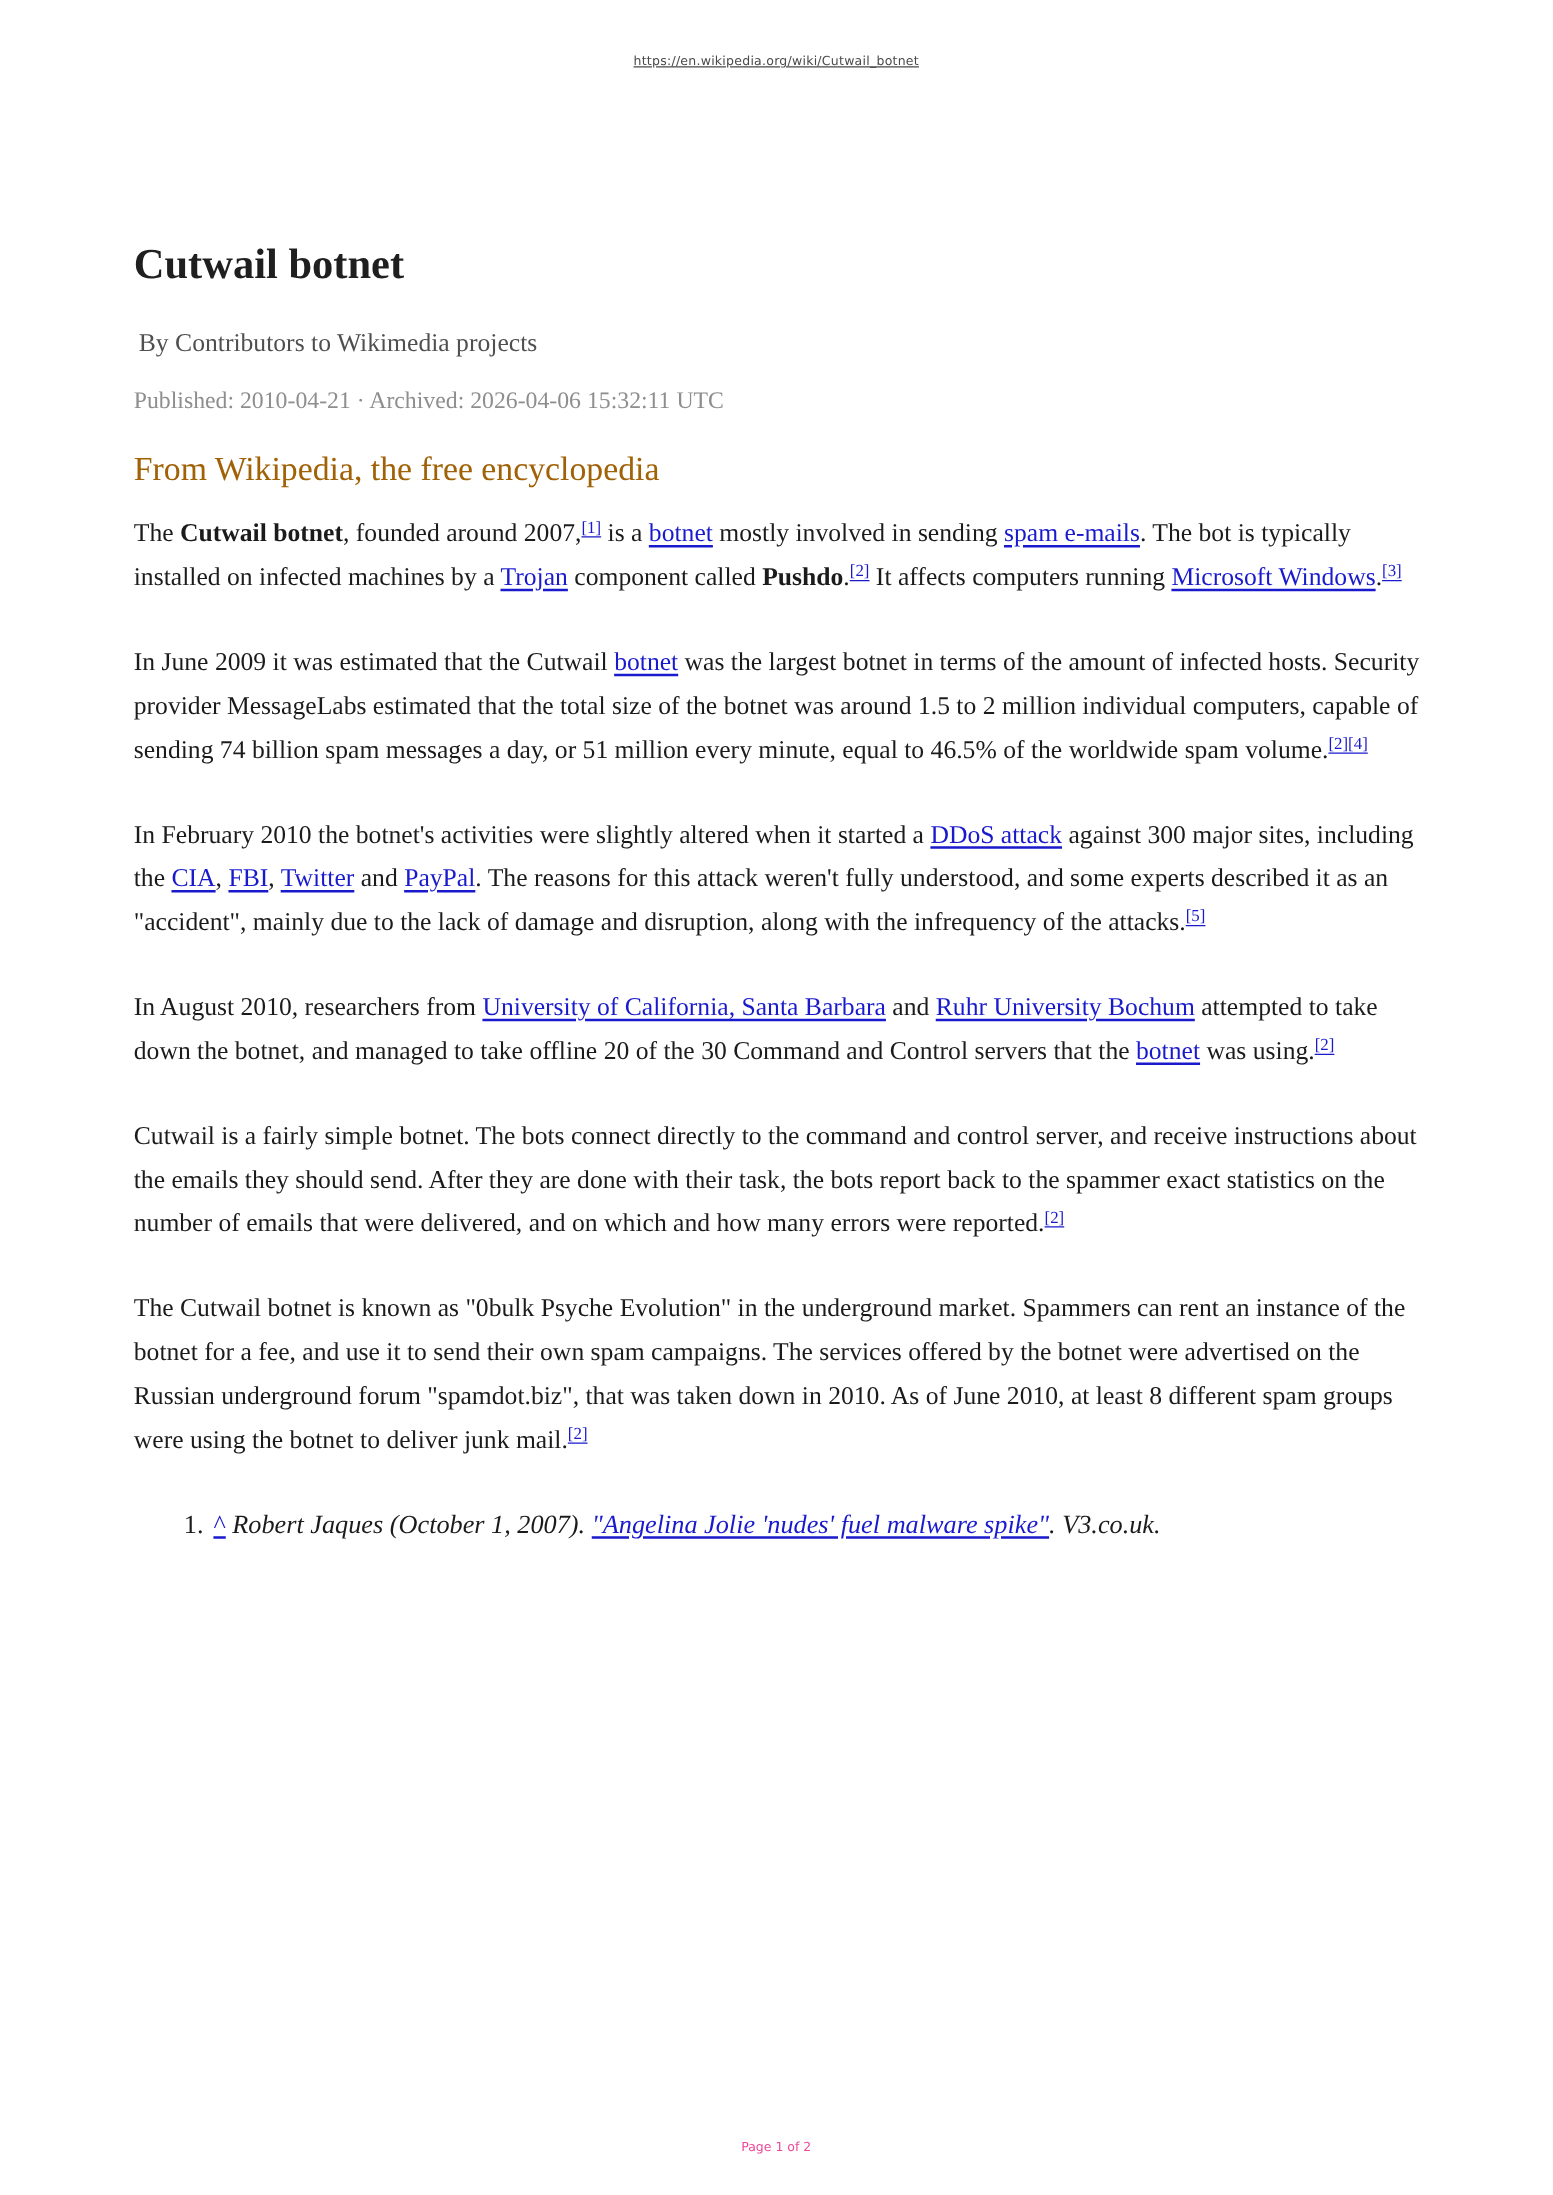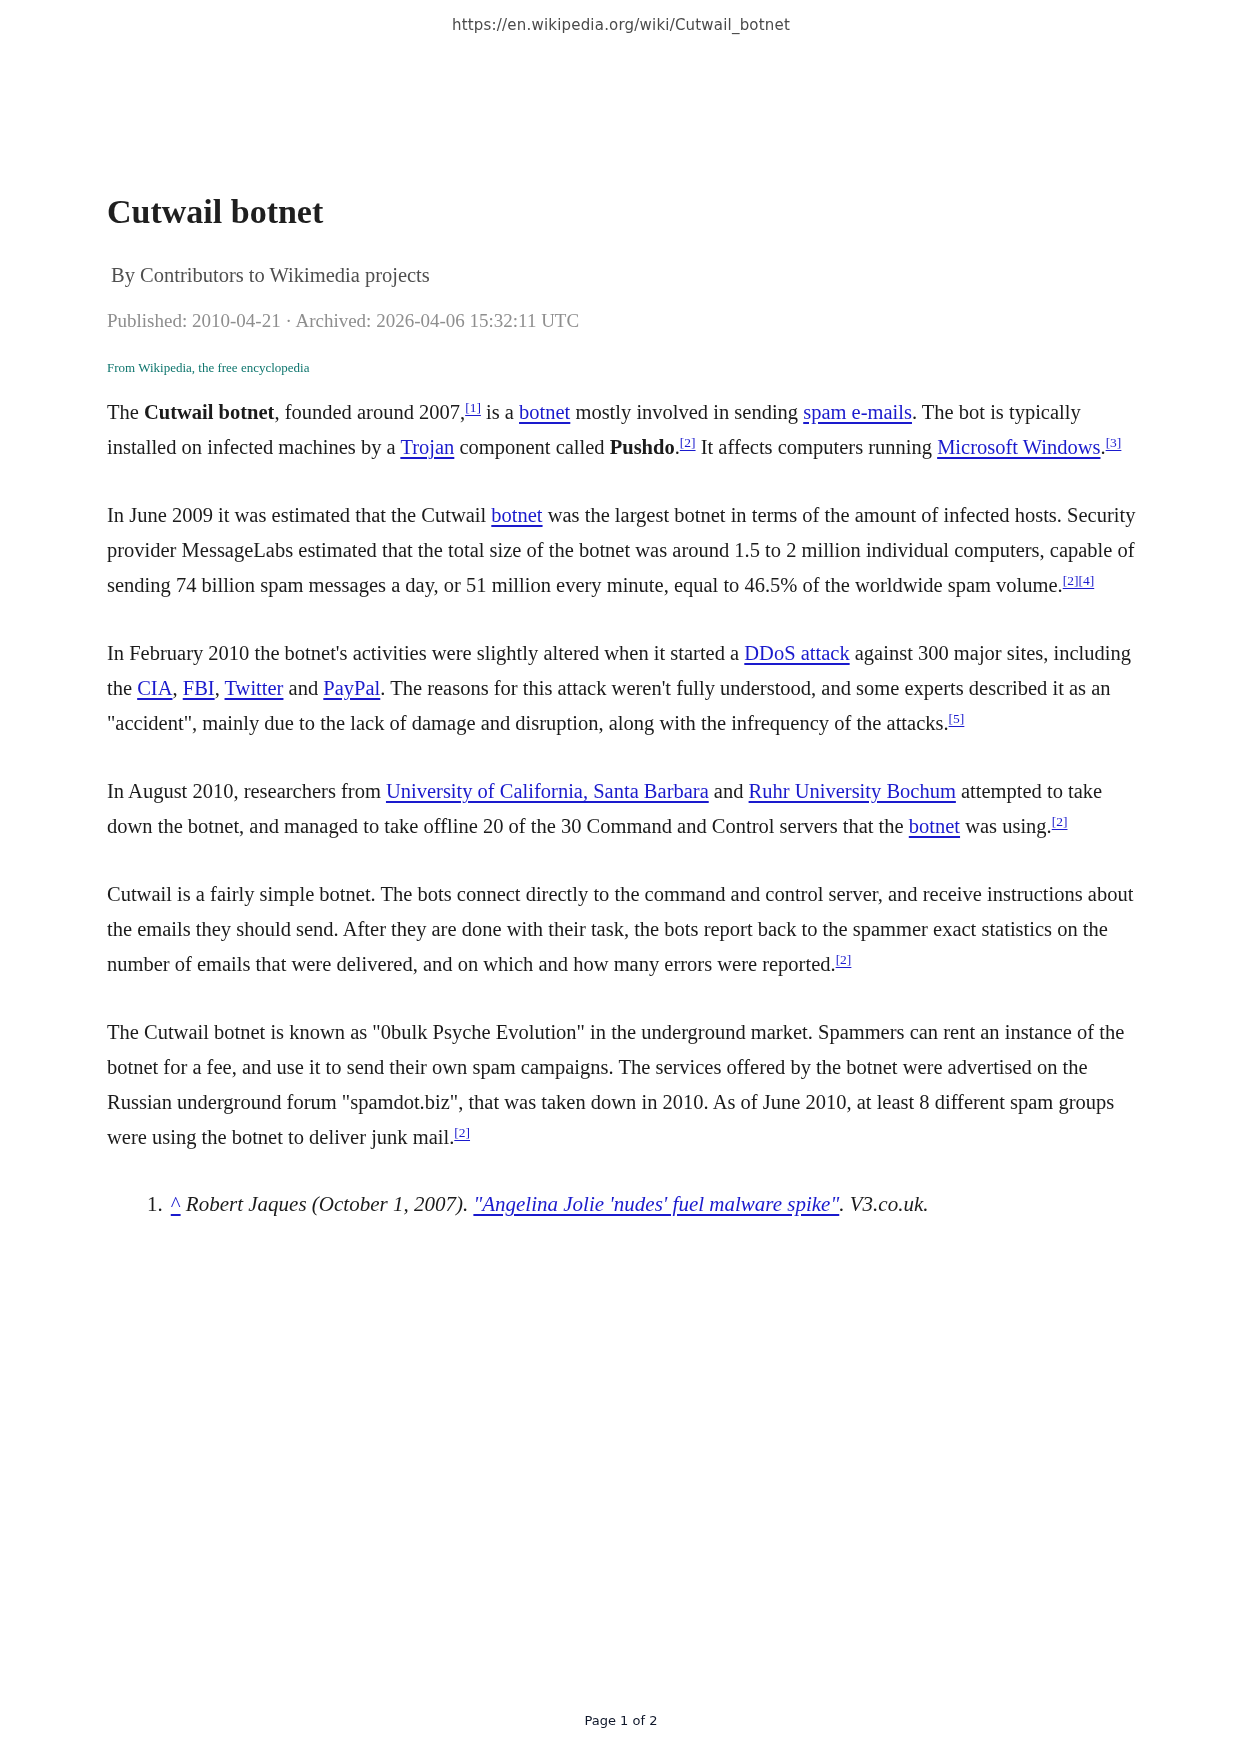--- a/index.html
+++ b/index.html
@@ -12,26 +12,27 @@
   html,body{margin:0;padding:0;}
   body{
     width:1242px;height:1756px;
     background:#ffffff;
     font-family:"Liberation Serif","DejaVu Serif",serif;
     color:var(--text-color);
     position:relative;
     overflow:hidden;
   }
   .url-header{
-    position:absolute;top:16px;left:0;right:0;
+    position:absolute;top:44px;left:0;right:0;
     text-align:center;
     font-family:"DejaVu Sans","Liberation Sans",sans-serif;
-    font-size:15px;
+    font-size:10px;
     color:#4a4a4a;
     letter-spacing:0.2px;
+    text-decoration:underline;
   }
   main{
     position:absolute;
     left:107px;top:192px;
     width:1032px;
   }
   h1.title{
     font-size:34px;
     font-weight:bold;
     margin:0;
@@ -43,22 +44,22 @@
     font-size:20.5px;
     color:var(--muted);
   }
   .publine{
     margin:23px 0 0;
     font-size:19px;
     color:var(--faint);
   }
   .fromline{
     margin:28px 0 0;
-    font-size:13px;
-    color:#0f766e;
+    font-size:27px;
+    color:#a16207;
   }
   p.body{
     margin:33px 0 0;
     font-size:20.5px;
     line-height:35px;
     color:var(--text-color);
   }
   p.body:first-of-type{margin-top:19px;}
   .b{font-weight:bold;}
   .it{font-style:italic;}
@@ -97,22 +98,22 @@
     display:inline-block;
     margin-right:8px;
     font-style:normal;
     color:var(--text-color);
   }
   footer{
     position:absolute;
     left:0;right:0;top:1713px;
     text-align:center;
     font-family:"DejaVu Sans","Liberation Sans",sans-serif;
-    font-size:13px;
-    color:#0f172a;
+    font-size:10px;
+    color:#ec4899;
   }
 </style>
 </head>
 <body>
 
 <div class="url-header">https://en.wikipedia.org/wiki/Cutwail_botnet</div>
 
 <main>
   <h1 class="title">Cutwail botnet</h1>
   <p class="byline">By Contributors to Wikimedia projects</p>

